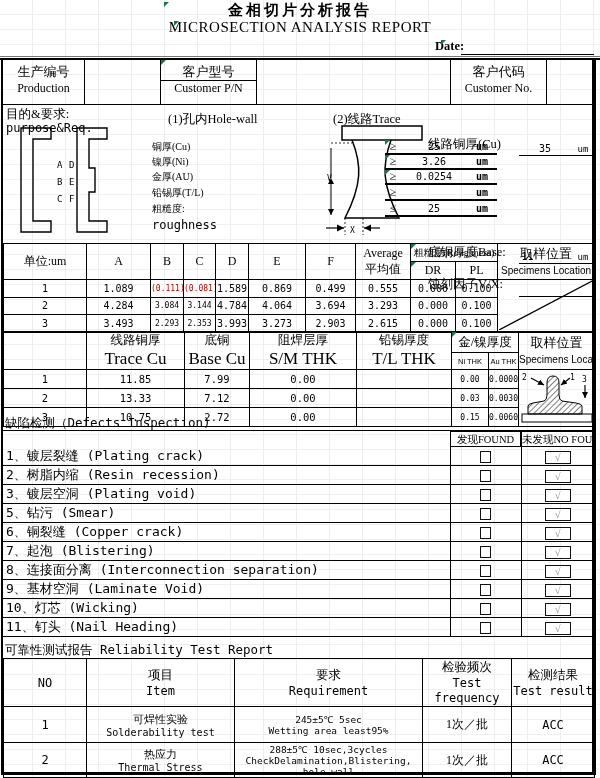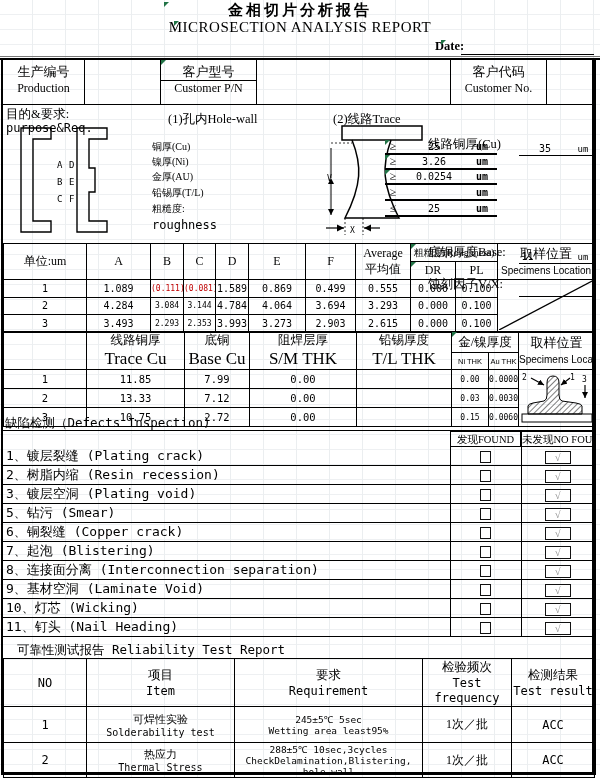--- a/index.html
+++ b/index.html
@@ -100,21 +100,21 @@
                    font-family:"DejaVu Sans Mono", monospace; border-right:1px solid #000; }
   .tbl-def td.fd { border-right:1px solid #000; }
   .cb { display:inline-block; width:11px; height:12px; border:1.5px solid #111;
         vertical-align:middle; background:#fff; }
   .cb2 { display:inline-block; width:26px; height:13px; border:1.5px solid #111;
          vertical-align:middle; background:#fff; color:#8a8a8a; font-size:10px;
          line-height:11px; text-align:center; }
 
   
   .rel-title { left:0; top:582px; width:589px; height:16px; font-size:12.5px;
-               padding-left:14px; font-family:"DejaVu Sans Mono", monospace; }
+               padding-left:2px; font-family:"DejaVu Sans Mono", monospace; }
   .tbl-rel { left:0; top:598px; width:591px; }
   .tbl-rel th { font-size:12.5px; }
   .tbl-rel .mono { font-size:12px; }
   .tbl-rel td { font-size:12px; }
   .item-cn { font-size:11px; display:block; }
   .item-en { font-size:10px; display:block; font-family:"DejaVu Sans Mono", monospace; }
   .req-l { display:block; font-size:9.5px; line-height:11px;
            font-family:"DejaVu Sans Mono", monospace; }
   .acc { font-family:"DejaVu Sans Mono", monospace; font-size:11px; }
 

